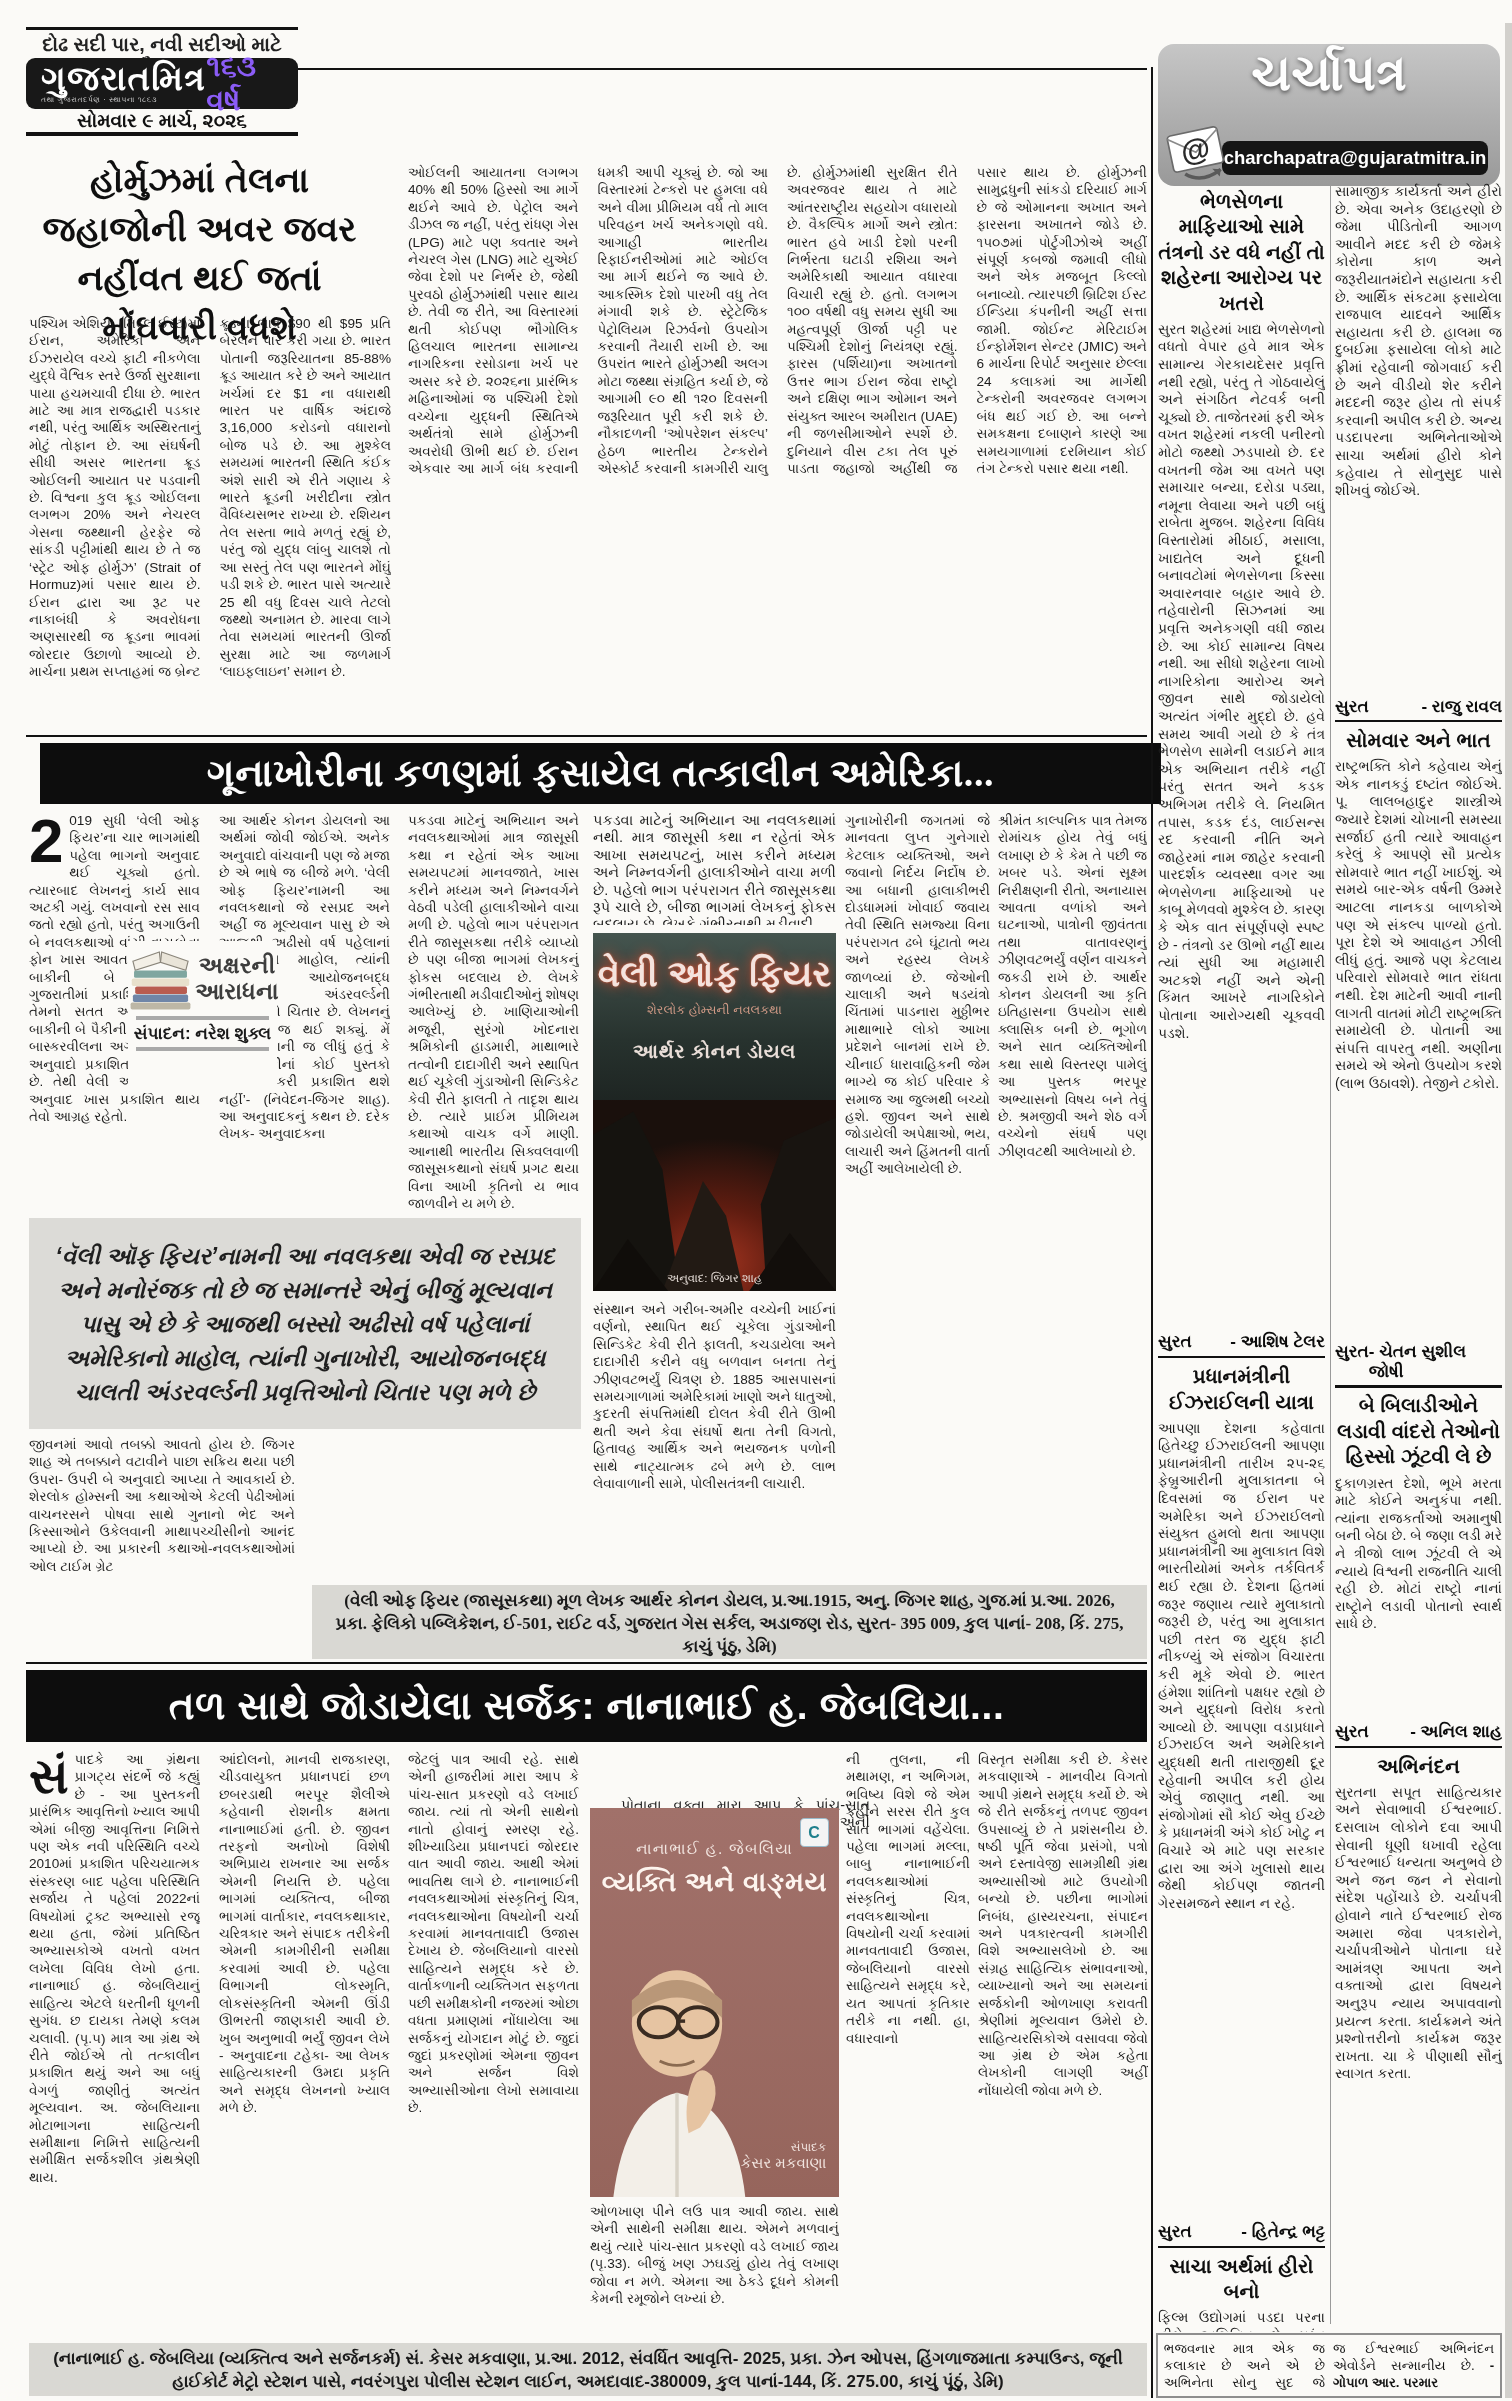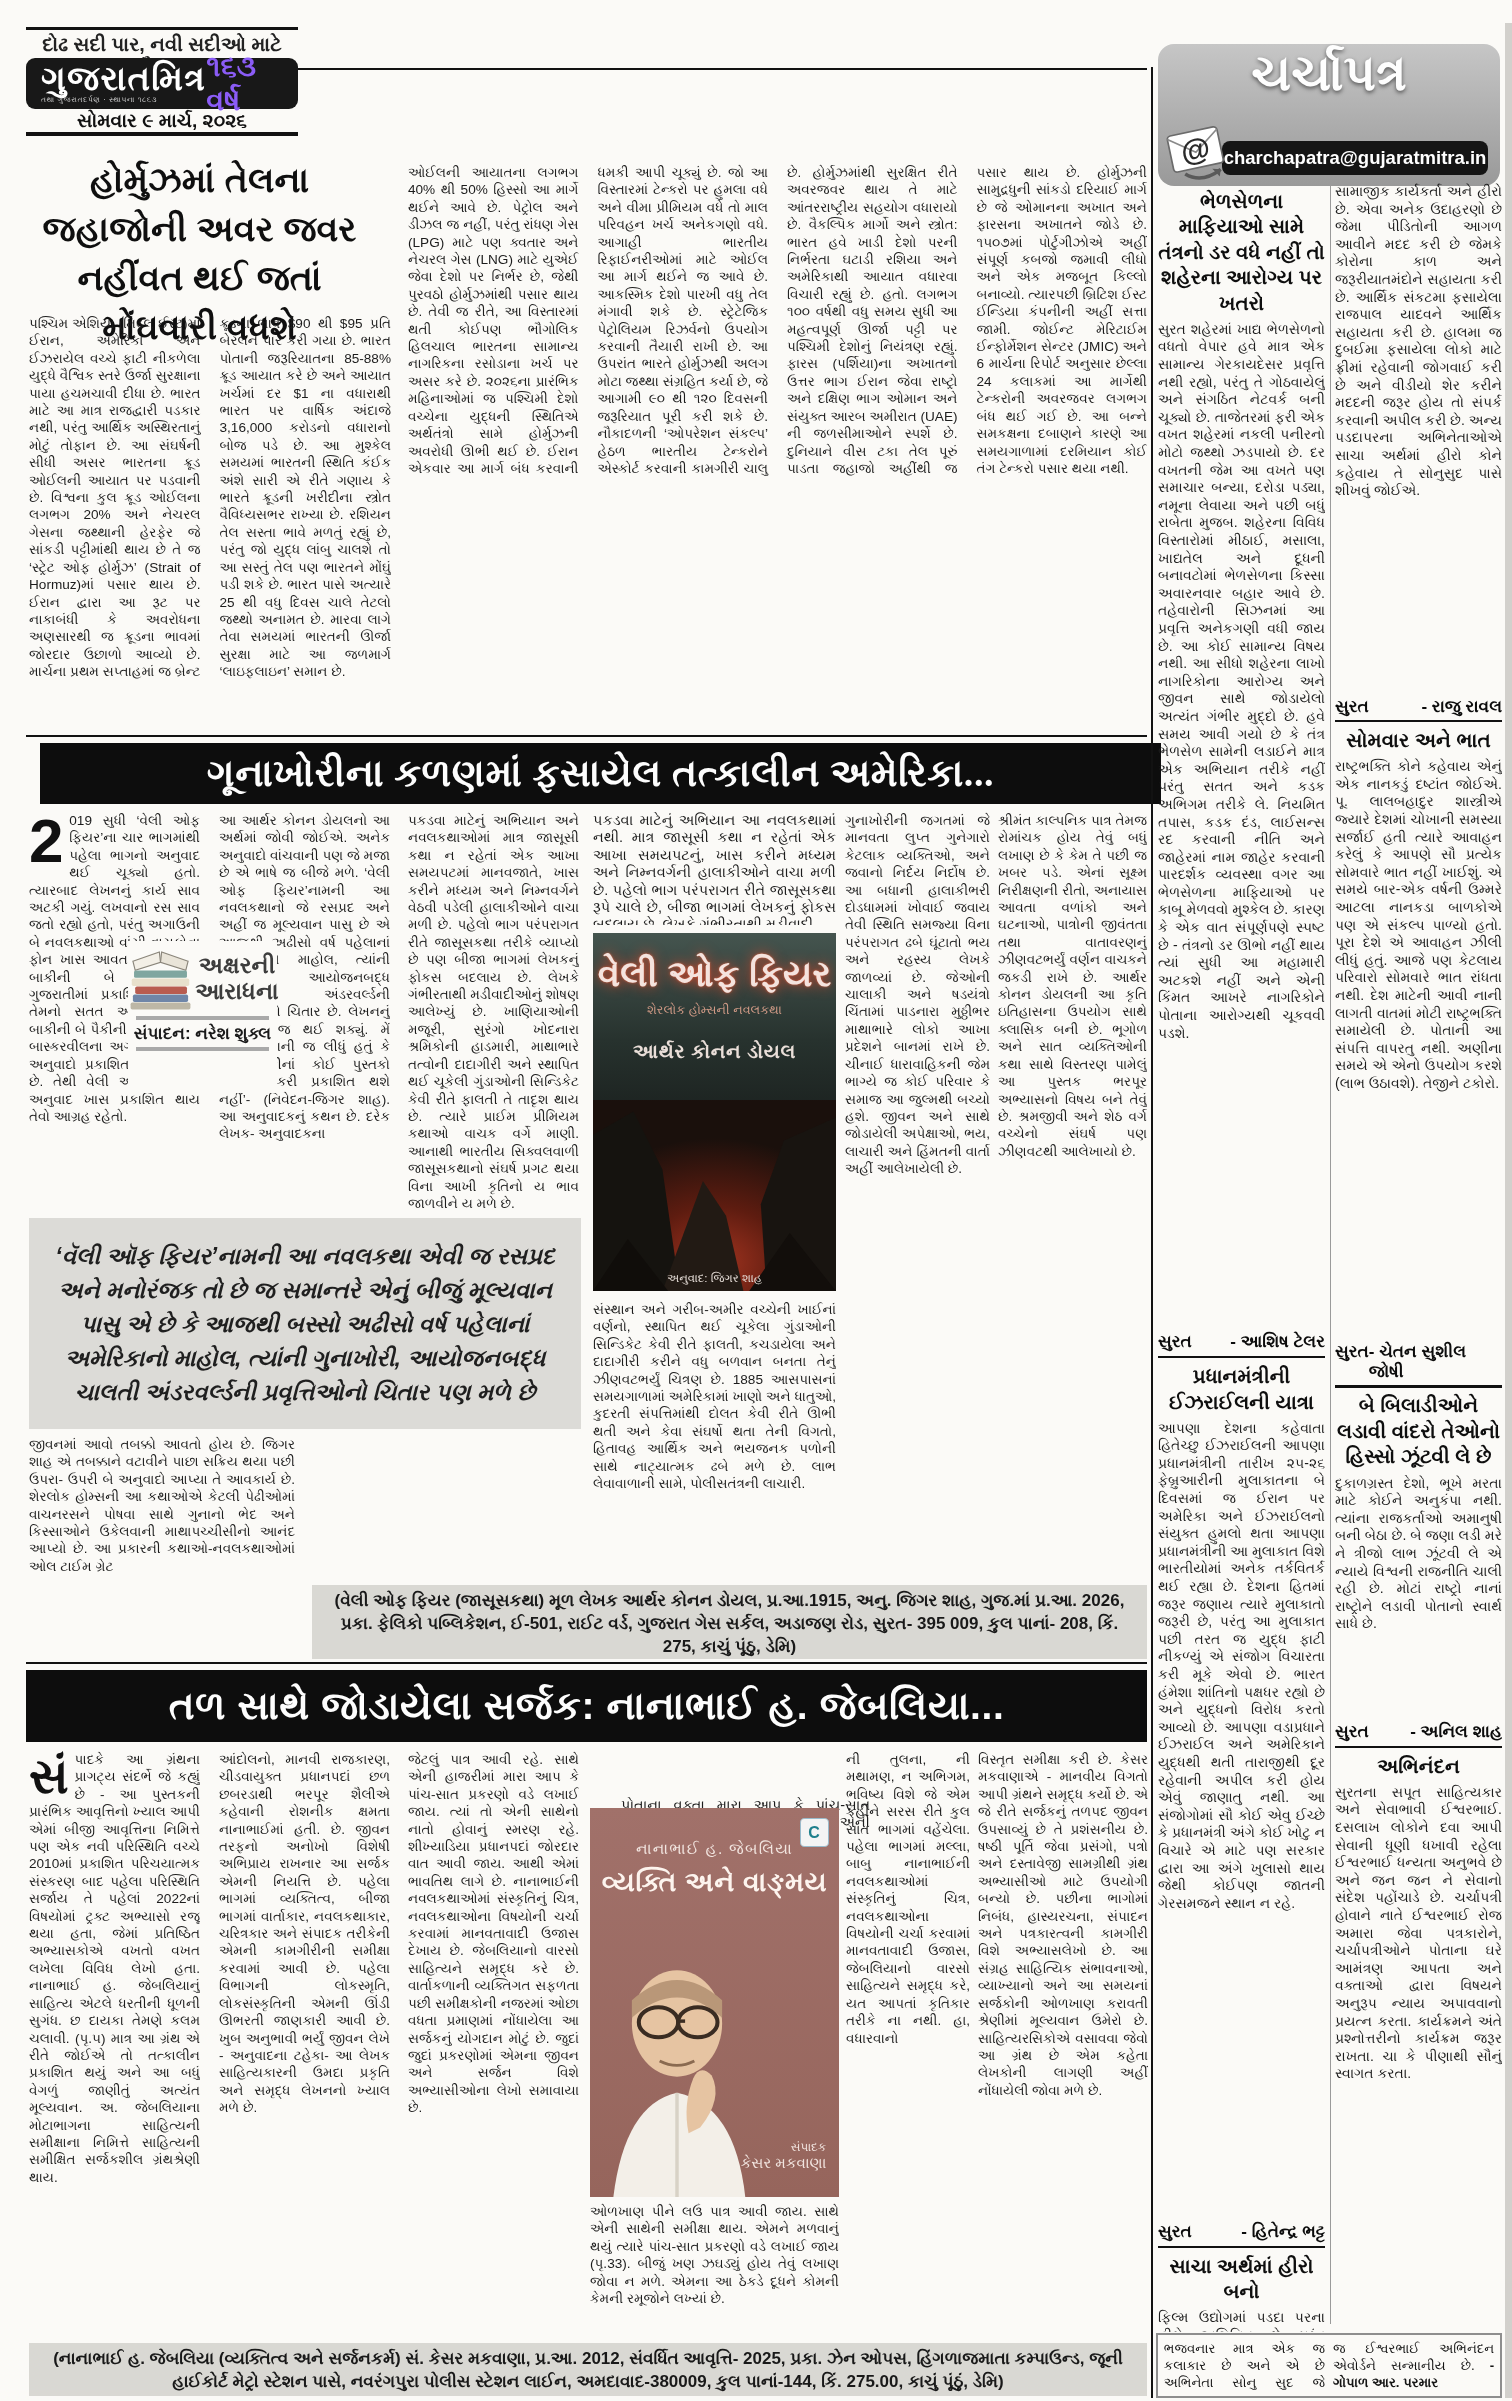--- a/index.html
+++ b/index.html
@@ -134,21 +134,21 @@
       <path d="M0 330 L60 240 L130 330 Z" fill="#100d0a"></path>
       <path d="M420 330 L340 230 L270 330 Z" fill="#120e0b"></path>
     </svg>
     <div class="tr">અનુવાદ: જિગર શાહ</div>
   </div>
 
   <div class="abs pq" style="left:29px;top:1218px;width:552px;height:211px;">
     <div class="t">‘વૅલી ઑફ ફિયર’નામની આ નવલકથા એવી જ રસપ્રદ અને મનોરંજક તો છે જ સમાન્તરે એનું બીજું મૂલ્યવાન પાસુ એ છે કે આજથી બસ્સો અઢીસો વર્ષ પહેલાનાં અમેરિકાનો માહોલ, ત્યાંની ગુનાખોરી, આયોજનબદ્ધ ચાલતી અંડરવર્લ્ડની પ્રવૃત્તિઓનો ચિતાર પણ મળે છે</div>
   </div>
   <div class="abs just" style="left:29px;top:1436px;width:266px;height:223px;">જીવનમાં આવો તબક્કો આવતો હોય છે. જિગર શાહ એ તબક્કાને વટાવીને પાછા સક્રિય થયા પછી ઉપરા- ઉપરી બે અનુવાદો આપ્યા તે આવકાર્ય છે. શેરલોક હોમ્સની આ કથાઓએ કેટલી પેઢીઓમાં વાચનરસને પોષવા સાથે ગુનાનો ભેદ અને કિસ્સાઓને ઉકેલવાની માથાપચ્ચીસીનો આનંદ આપ્યો છે. આ પ્રકારની કથાઓ-નવલકથાઓમાં ઓલ ટાઈમ ગ્રેટ</div>
-  <div class="abs infobox" style="left:312px;top:1585px;width:835px;height:74px;">(વેલી ઓફ ફિયર (જાસૂસકથા) મૂળ લેખક આર્થર કોનન ડોયલ, પ્ર.આ.1915, અનુ. જિગર શાહ, ગુજ.માં પ્ર.આ. 2026, પ્રકા. ફેલિકો પબ્લિકેશન, ઈ-501, રાઈટ વર્ડ, ગુજરાત ગેસ સર્કલ, અડાજણ રોડ, સુરત- 395 009, કુલ પાનાં- 208, કિં. 275, કાચું પૂંઠુ, ડેમિ)</div>
+  <div class="abs infobox" style="left:312px;top:1585px;width:835px;height:74px;font-family:Liberation Serif, serif;">(વેલી ઓફ ફિયર (જાસૂસકથા) મૂળ લેખક આર્થર કોનન ડોયલ, પ્ર.આ.1915, અનુ. જિગર શાહ, ગુજ.માં પ્ર.આ. 2026, પ્રકા. ફેલિકો પબ્લિકેશન, ઈ-501, રાઈટ વર્ડ, ગુજરાત ગેસ સર્કલ, અડાજણ રોડ, સુરત- 395 009, કુલ પાનાં- 208, કિં. 275, કાચું પૂંઠુ, ડેમિ)</div>
 
   <div class="abs rule" style="left:26px;top:1662px;width:1121px;height:1.7px;"></div>
   <div class="abs banner" style="left:26px;top:1670px;width:1121px;height:72px;">
     <span class="t" style="font-size:39px;">તળ સાથે જોડાયેલા સર્જક: નાનાભાઈ હ. જેબલિયા...</span>
   </div>
 
   <div class="abs just" style="left:29px;top:1751px;width:171px;height:585px;">
     <span class="drop2">સં</span><span>પાદકે આ ગ્રંથના પ્રાગટ્ય સંદર્ભે જે કહ્યું છે - આ પુસ્તકની પ્રારંભિક આવૃત્તિનો ખ્યાલ આપી એમાં બીજી આવૃત્તિના નિમિત્તે પણ એક નવી પરિસ્થિતિ વચ્ચે 2010માં પ્રકાશિત પરિચયાત્મક સંસ્કરણ બાદ પહેલા પરિસ્થિતિ સર્જાય તે પહેલાં 2022નાં વિષયોમાં ટ્રક્ટ અભ્યાસો રજૂ થયા હતા, જેમાં પ્રતિષ્ઠિત અભ્યાસકોએ વખતો વખત લખેલા વિવિધ લેખો હતા. નાનાભાઈ હ. જેબલિયાનું સાહિત્ય એટલે ધરતીની ધૂળની સુગંધ. છ દાયકા તેમણે કલમ ચલાવી. (પૃ.૫) માત્ર આ ગ્રંથ એ રીતે જોઈએ તો તત્કાલીન પ્રકાશિત થયું અને આ બધું વેગળું જાણીતું અત્યંત મૂલ્યવાન. અ. જેબલિયાના મોટાભાગના સાહિત્યની સમીક્ષાના નિમિત્તે સાહિત્યની સમીક્ષિત સર્જકશીલ ગ્રંથશ્રેણી થાય.</span>
   </div>
   <div class="abs just" style="left:219px;top:1751px;width:171px;height:585px;">આંદોલનો, માનવી રાજકારણ, ચીડવાયુક્ત પ્રધાનપદાં છળ છબરડાથી ભરપૂર શૈલીએ કહેવાની રોશનીક ક્ષમતા નાનાભાઈમાં હતી. છે. જીવન તરફનો અનોખો વિશેષી અભિપ્રાય રાખનાર આ સર્જક એમની નિયત્તિ છે. પહેલા ભાગમાં વ્યક્તિત્વ, બીજા ભાગમાં વાર્તાકાર, નવલકથાકાર, ચરિત્રકાર અને સંપાદક તરીકેની એમની કામગીરીની સમીક્ષા કરવામાં આવી છે. પહેલા વિભાગની લોકસ્મૃતિ, લોકસંસ્કૃતિની એમની ઊંડી ઊભરતી જાણકારી આવી છે. ખુબ અનુભાવી ભર્યું જીવન લેખે - અનુવાદના ટહેકા- આ લેખક સાહિત્યકારની ઉમદા પ્રકૃતિ અને સમૃદ્ધ લેખનનો ખ્યાલ મળે છે.</div>

